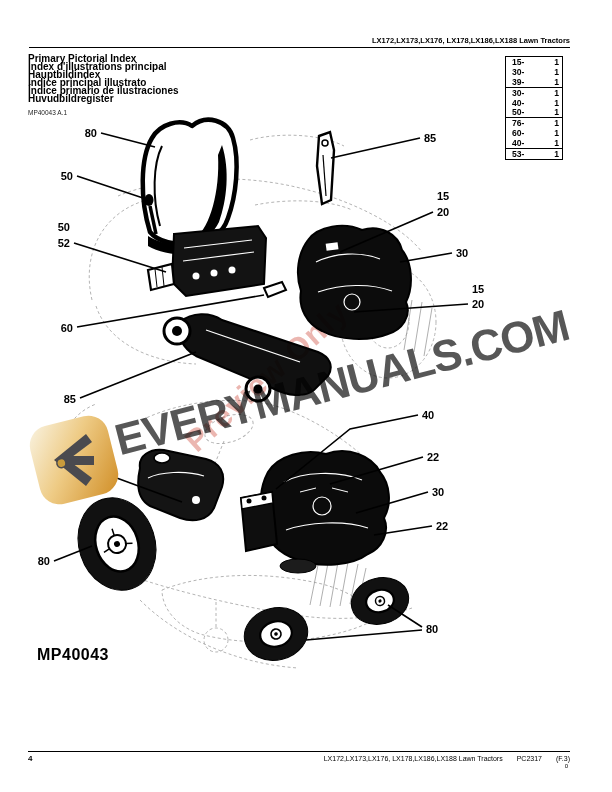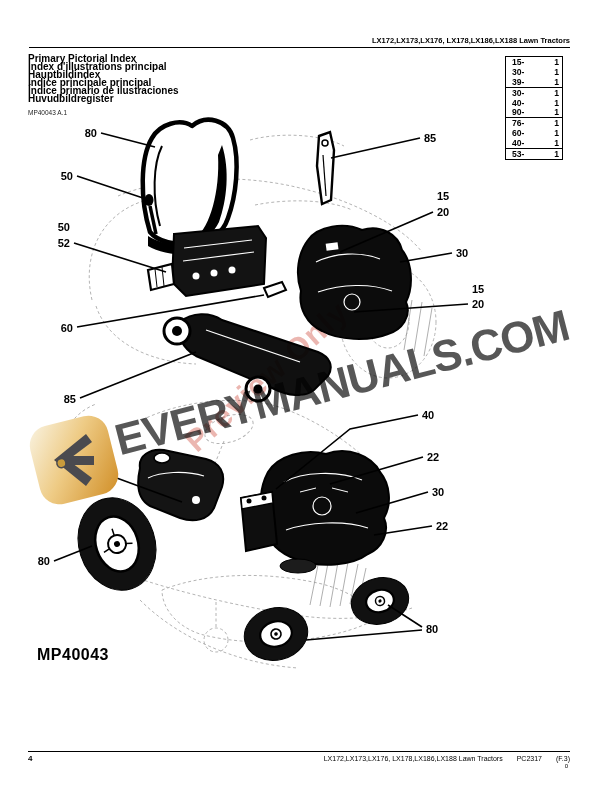--- a/index.html
+++ b/index.html
@@ -56,21 +56,21 @@
 </head>
 <body>
 
 <div class="abs header-title">LX172,LX173,LX176, LX178,LX186,LX188 Lawn Tractors</div>
 <div class="abs header-rule"></div>
 
 <div class="abs index-block">
   <div class="index-line">Primary Pictorial Index</div>
   <div class="index-line">Index d'illustrations principal</div>
   <div class="index-line">Hauptbildindex</div>
-  <div class="index-line">Indice principale principal</div>
+  <div class="index-line">Indice principal illustrato</div>
   <div class="index-line">Índice primario de ilustraciones</div>
   <div class="index-line">Huvudbildregister</div>
 </div>
 <div class="abs figure-ref">MP40043 A.1</div>
 
 <div class="abs section-table" id="section-table">
     <div class="sec-row group-start">
       <span>15-</span>
       <span>1</span>
     </div>
@@ -84,21 +84,21 @@
     </div>
     <div class="sec-row group-start">
       <span>30-</span>
       <span>1</span>
     </div>
     <div class="sec-row">
       <span>40-</span>
       <span>1</span>
     </div>
     <div class="sec-row">
-      <span>90-</span>
+      <span>50-</span>
       <span>1</span>
     </div>
     <div class="sec-row group-start">
       <span>76-</span>
       <span>1</span>
     </div>
     <div class="sec-row">
       <span>60-</span>
       <span>1</span>
     </div>

